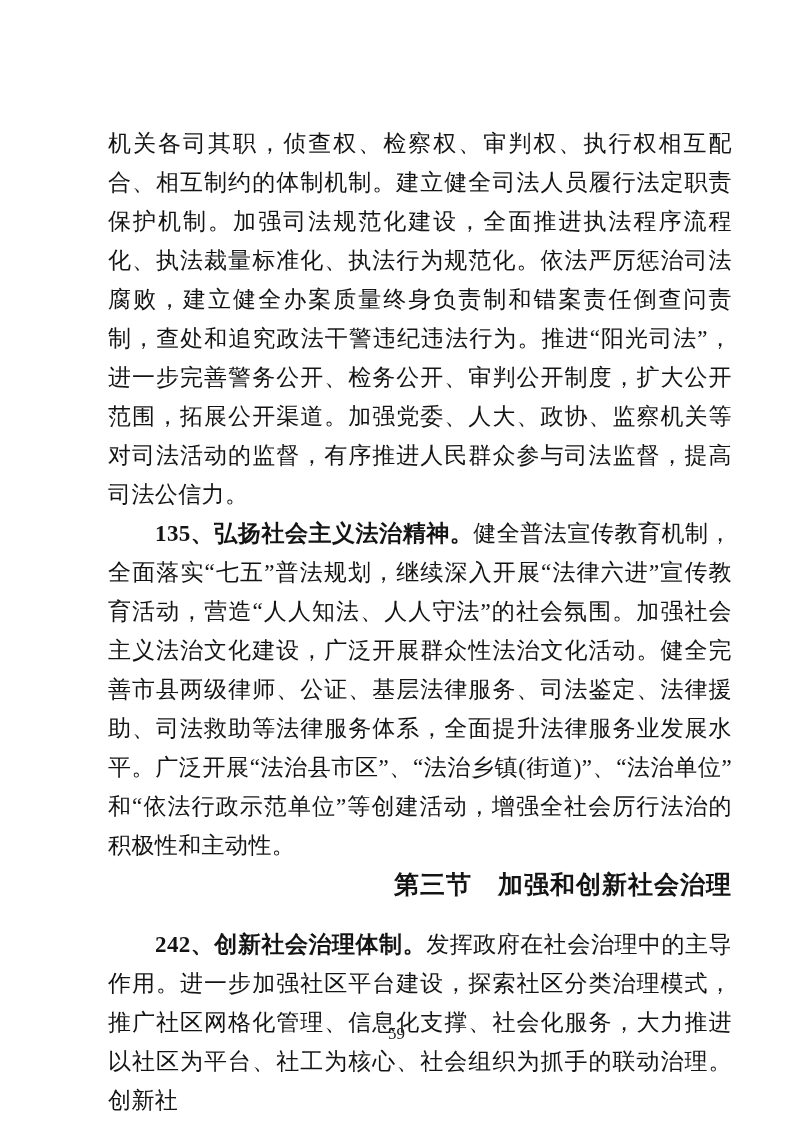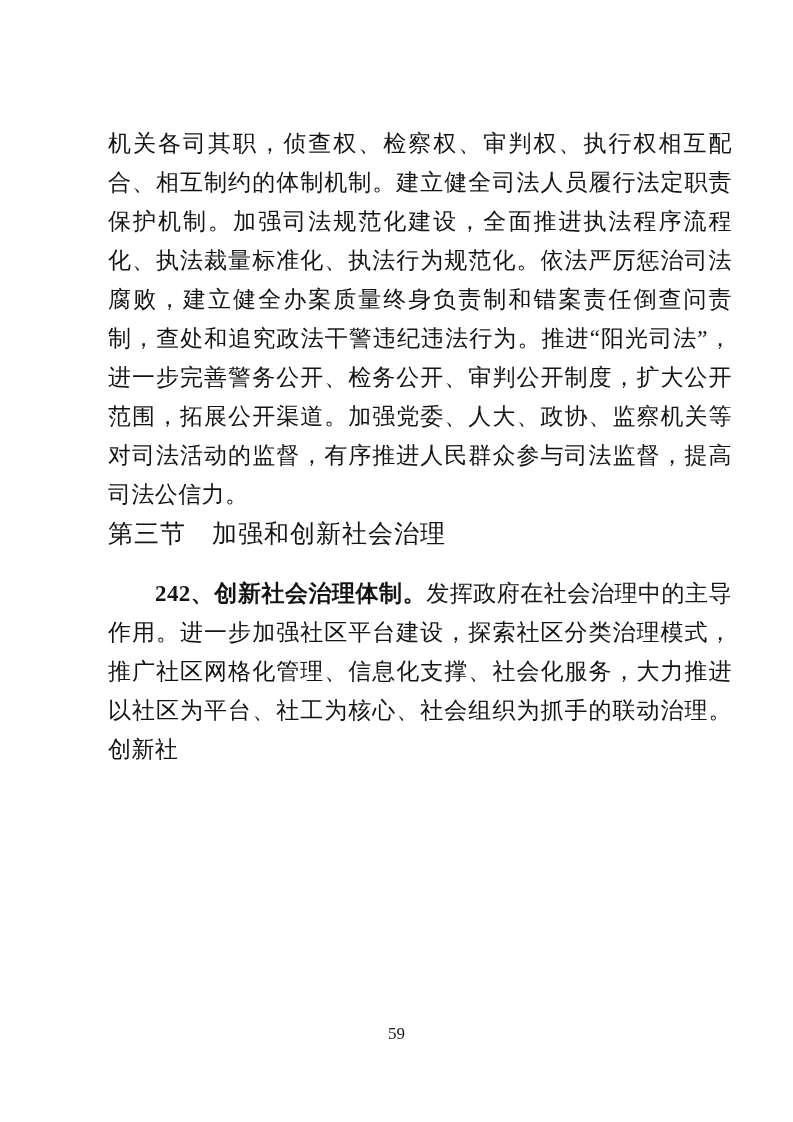--- a/index.html
+++ b/index.html
@@ -30,42 +30,43 @@
   .body-para.indent {
     text-indent: 47px;
   }
   .body-para .lead {
     font-weight: bold;
   }
   .section-heading {
     margin: 0 0 21px 0;
     font-size: 25px;
     line-height: 39px;
-    font-weight: normal;
-    text-align: left;
+    font-weight: bold;
+    text-align: right;
     letter-spacing: 1px;
   }
   .page-number {
     position: absolute;
     left: 0;
     right: 0;
     top: 1024px;
     text-align: center;
     font-size: 17px;
     line-height: 20px;
     color: #1a1a1a;
   }
 </style>
 </head>
 <body>
 
 <div class="page">
 
   <p class="body-para"><span>机关各司其职，侦查权、检察权、审判权、执行权相互配合、相互制约的体制机制。建立健全司法人员履行法定职责保护机制。加强司法规范化建设，全面推进执法程序流程化、执法裁量标准化、执法行为规范化。依法严厉惩治司法腐败，建立健全办案质量终身负责制和错案责任倒查问责制，查处和追究政法干警违纪违法行为。推进“阳光司法”，进一步完善警务公开、检务公开、审判公开制度，扩大公开范围，拓展公开渠道。加强党委、人大、政协、监察机关等对司法活动的监督，有序推进人民群众参与司法监督，提高司法公信力。</span></p>
 
+  <p class="body-para indent"><span class="lead">135、弘扬社会主义法治精神。</span><span>健全普法宣传教育机制，全面落实“七五”普法规划，继续深入开展“法律六进”宣传教育活动，营造“人人知法、人人守法”的社会氛围。加强社会主义法治文化建设，广泛开展群众性法治文化活动。健全完善市县两级律师、公证、基层法律服务、司法鉴定、法律援助、司法救助等法律服务体系，全面提升法律服务业发展水平。广泛开展“法治县市区”、“法治乡镇(街道)”、“法治单位”和“依法行政示范单位”等创建活动，增强全社会厉行法治的积极性和主动性。</span></p>
 
   <h3 class="section-heading">第三节　加强和创新社会治理</h3>
 
   <p class="body-para indent"><span class="lead">242、创新社会治理体制。</span><span>发挥政府在社会治理中的主导作用。进一步加强社区平台建设，探索社区分类治理模式，推广社区网格化管理、信息化支撑、社会化服务，大力推进以社区为平台、社工为核心、社会组织为抓手的联动治理。创新社</span></p>
 
   <div class="page-number">59</div>
 
 </div>
 
 </body></html>

